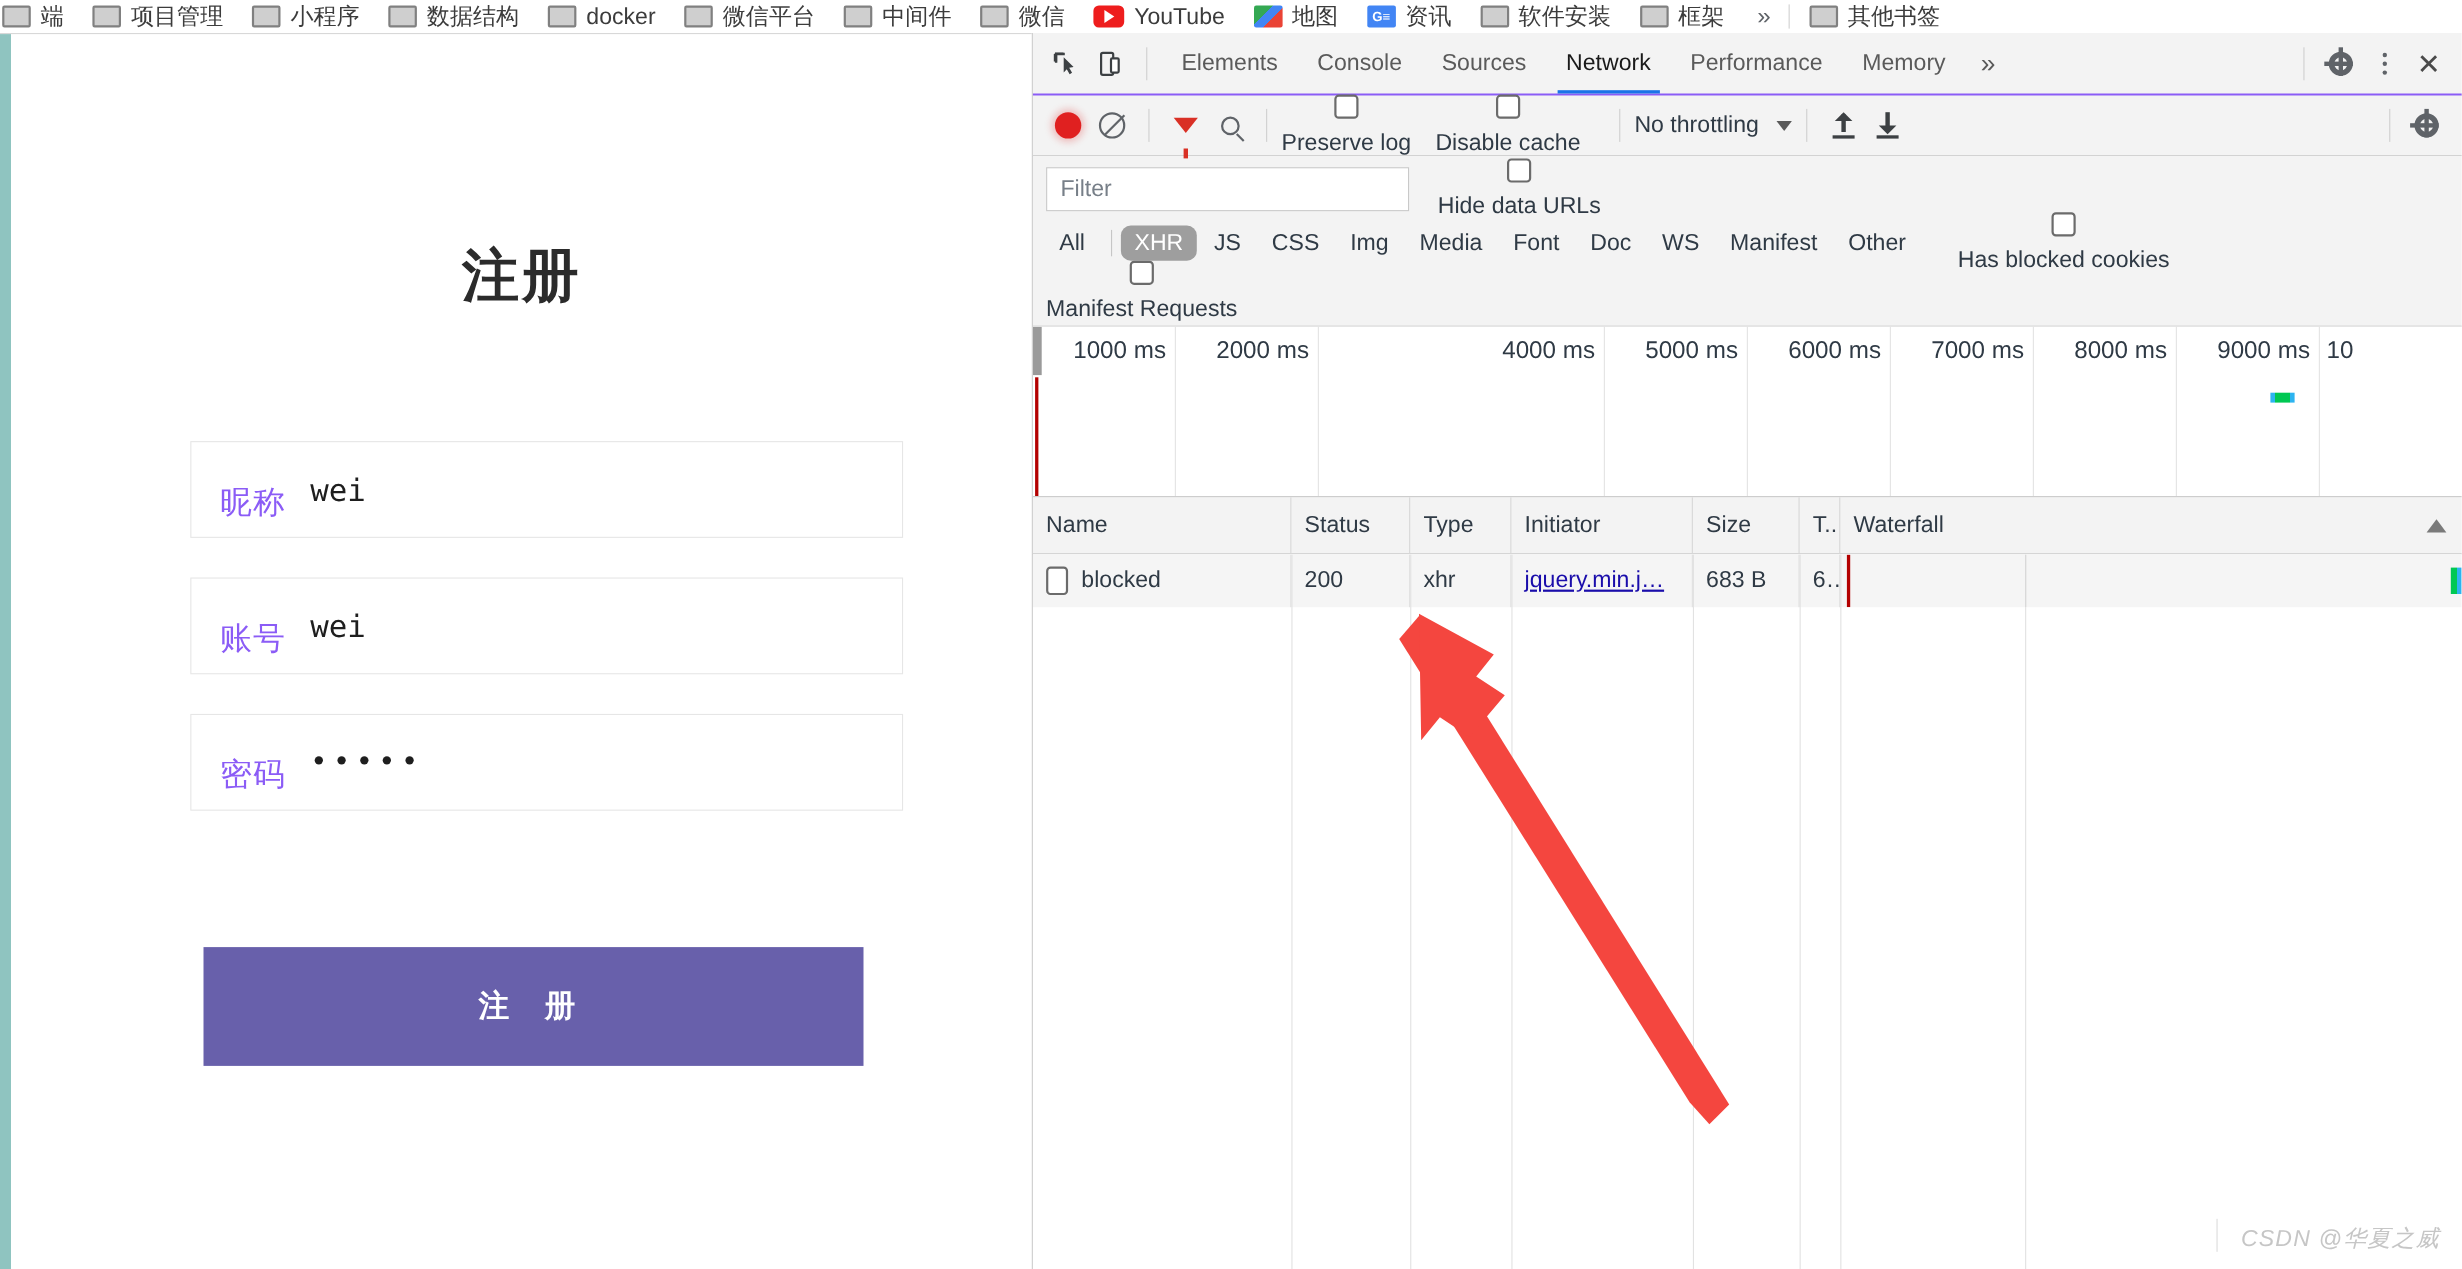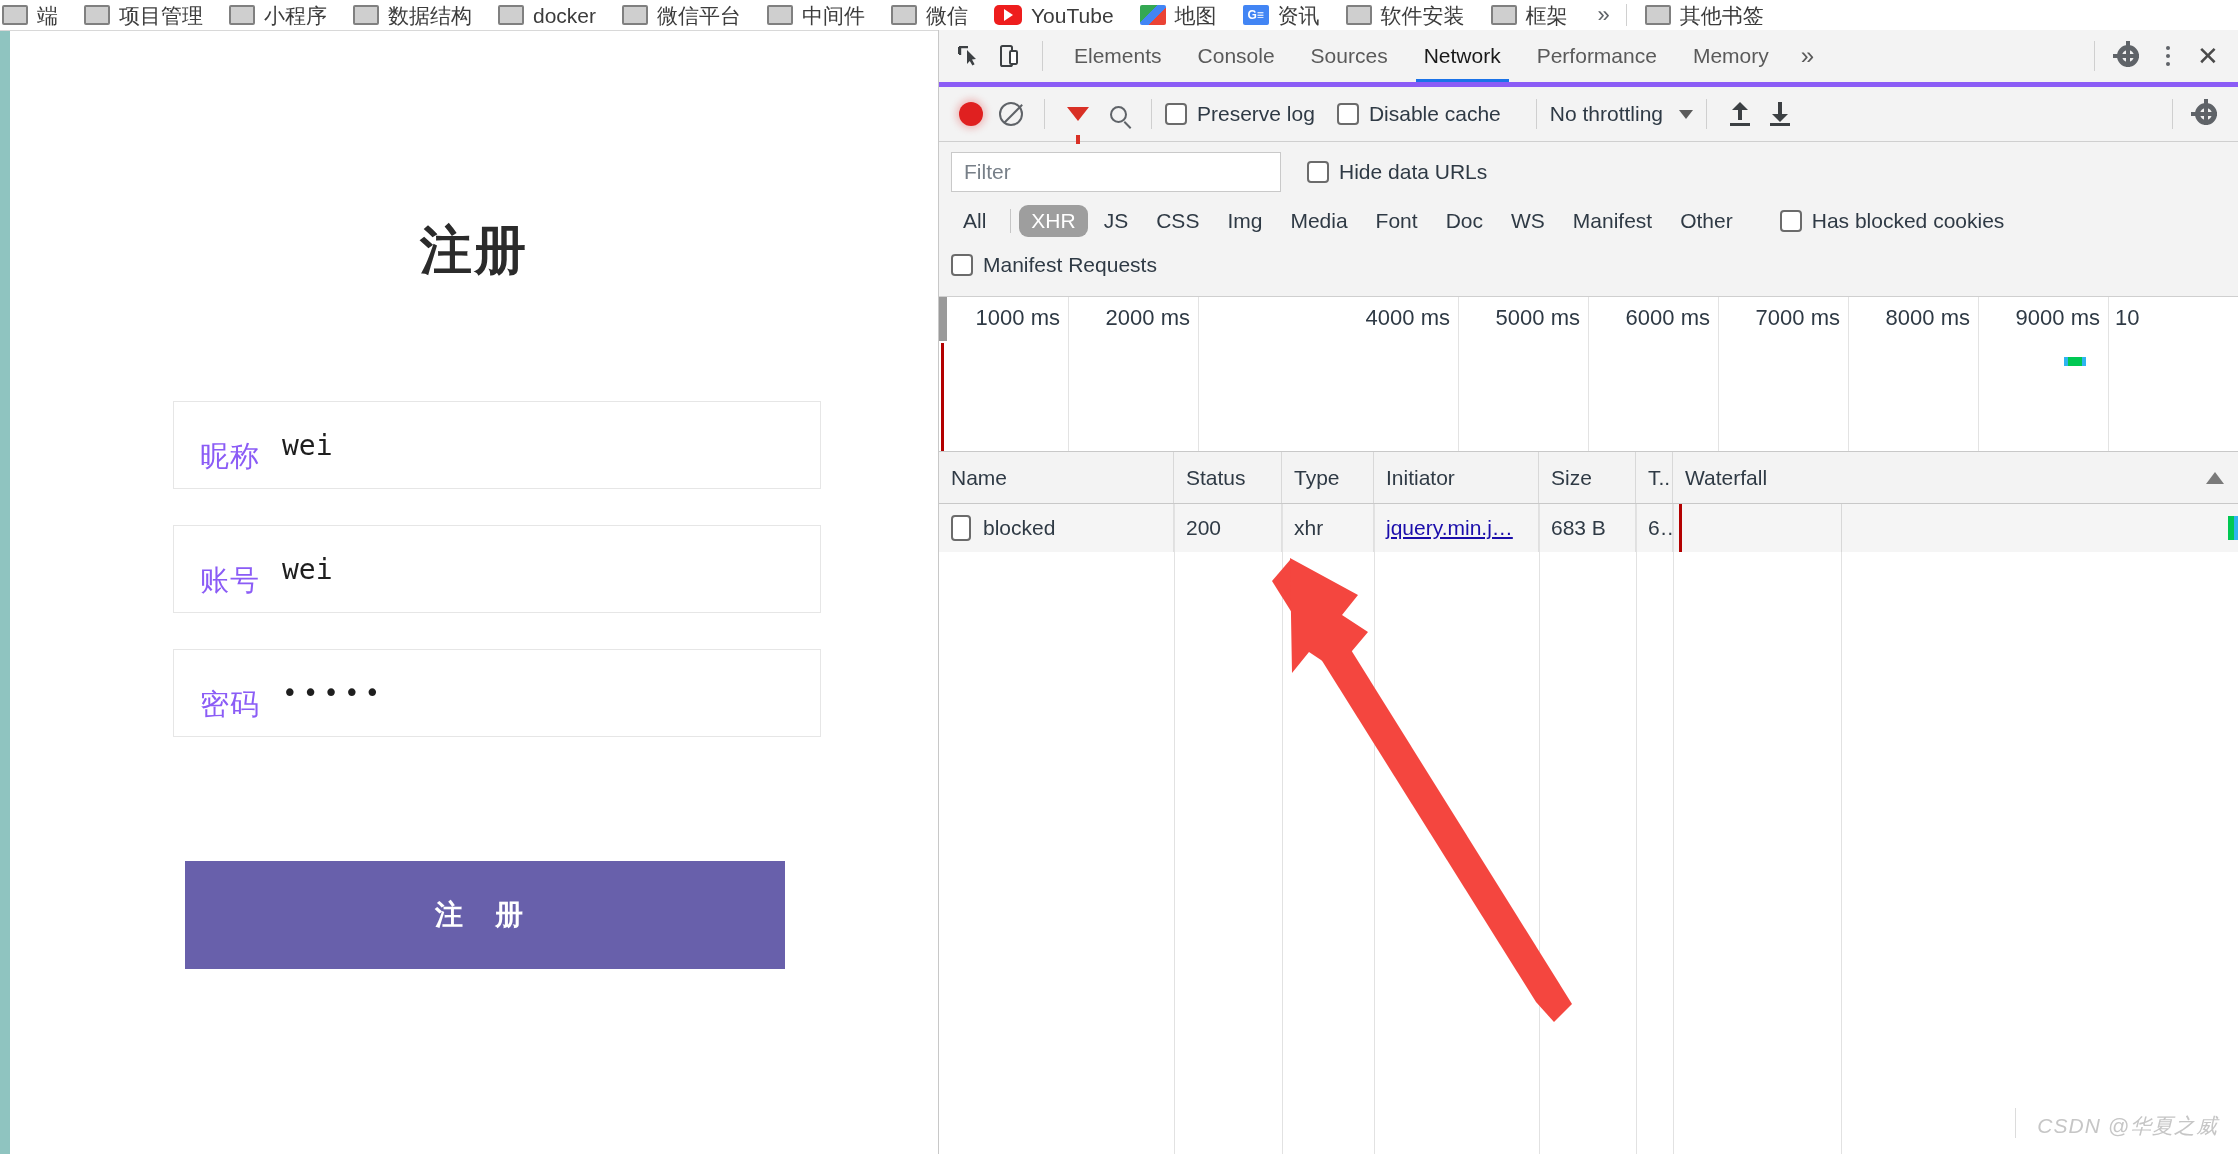--- a/index.html
+++ b/index.html
@@ -104,21 +104,21 @@
   .devtools {
     position: absolute; left: 938px; top: 30px;
     width: 1300px; height: 1124px;
     background: #ffffff;
     border-left: 1px solid #c8c8c8;
     display: flex; flex-direction: column;
     font-size: 20px; color: #303942;
   }
 
   .dt-tabbar {
-    height: 57px; background: #f3f3f3; border-bottom: 5px solid #8b5cf6;
+    height: 57px; background: #f3f3f3; border-bottom: 2px solid #8b5cf6;
     display: flex; align-items: center; padding: 0 10px; flex: 0 0 auto;
   }
   .dt-icon-btn {
     width: 40px; height: 40px; display: flex; align-items: center; justify-content: center;
     cursor: pointer; flex: 0 0 auto;
   }
   .vsep { width: 1px; height: 30px; background: #cfcfcf; margin: 0 13px; flex: 0 0 auto; }
   .dt-tabs { display: flex; align-items: center; height: 100%; }
   .dt-tab {
     padding: 0 18px; height: 100%; display: flex; align-items: center;
@@ -172,21 +172,21 @@
     width: 17px; height: 17px; border: 2px solid #5f6368; border-radius: 50%; position: relative;
   }
   .magnify::after {
     content: ""; position: absolute; right: -7px; bottom: -5px; width: 9px; height: 2px;
     background: #5f6368; transform: rotate(45deg);
   }
   .cb {
     width: 22px; height: 22px; border: 2px solid #6b6b6b; border-radius: 4px;
     background: #fff; flex: 0 0 auto; cursor: pointer;
   }
-  .cb-row { display: flex; align-items: center; gap: 10px; margin-right: 22px; cursor: pointer; white-space: nowrap; }
+  .cb-row { display: flex; align-items: center; gap: 10px; margin-right: 22px; cursor: pointer; white-space: nowrap; flex-direction: column; }
   .cb-row span { font-size: 21px; color: #2f3a45; }
   .throttle {
     display: flex; align-items: center; gap: 16px; cursor: pointer;
     font-size: 21px; color: #2f3a45; white-space: nowrap;
   }
   .caret-dn { width: 0; height: 0; border-left: 7px solid transparent; border-right: 7px solid transparent; border-top: 9px solid #5a5a5a; }
   .arrow-up-ico, .arrow-dn-ico {
     width: 22px; height: 24px; position: relative; cursor: pointer;
   }
   .arrow-up-ico::before {

